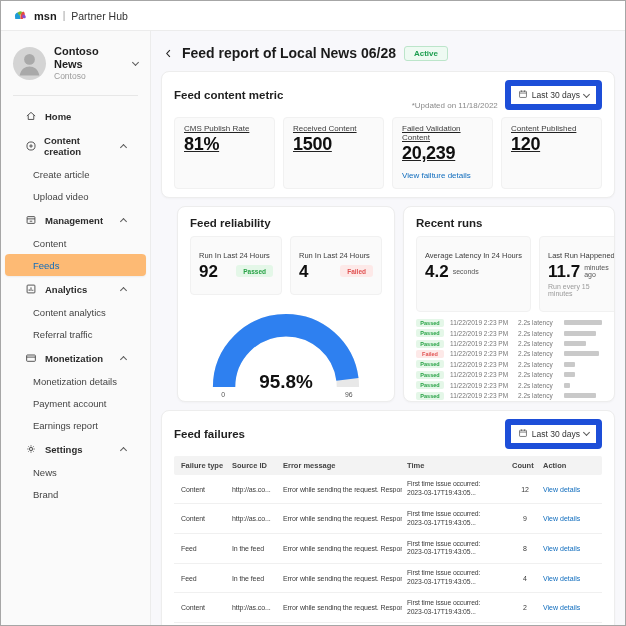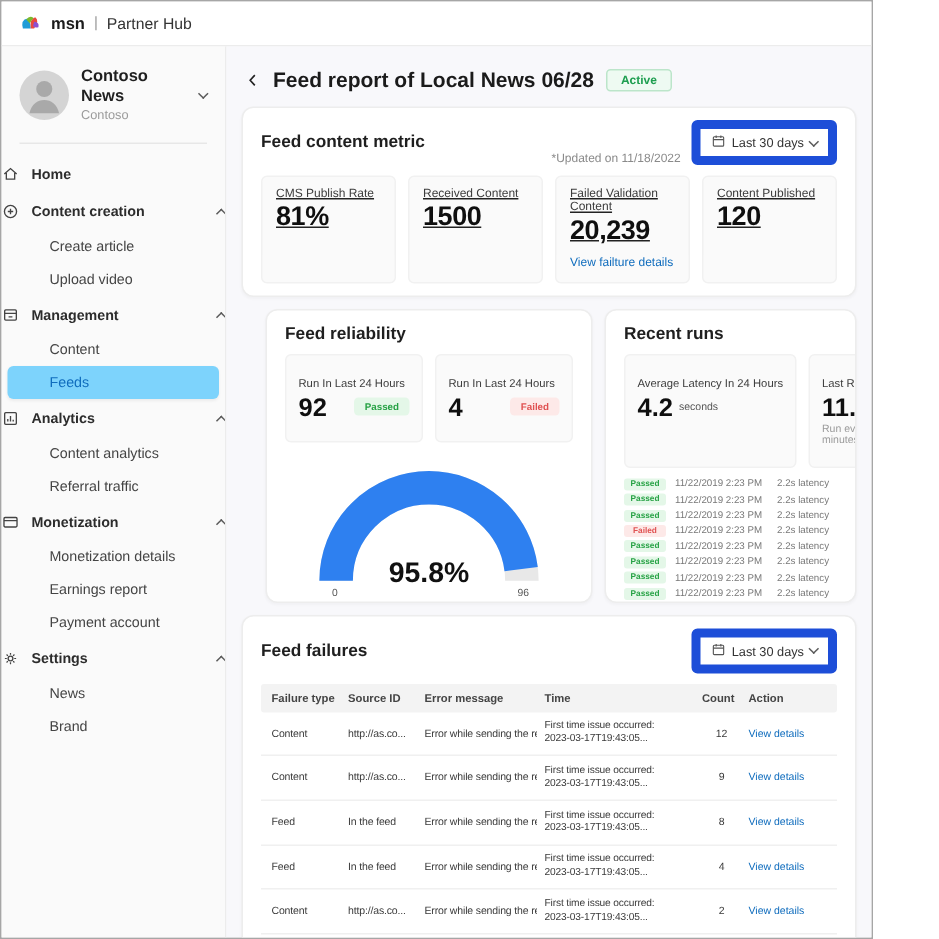--- a/index.html
+++ b/index.html
@@ -1,40 +1,40 @@
 <!DOCTYPE html>
 <html><head>
 <meta charset="utf-8">
 <style>
   * { margin:0; padding:0; box-sizing:border-box; }
   html,body { background:#fff; }
   body { font-family:"Liberation Sans","DejaVu Sans",sans-serif; color:#222; }
-  .screen { width:582px; height:626px; border:1px solid #a6a6a6; background:#fff; display:flex; flex-direction:column; overflow:hidden; }
+  .screen { width:626px; height:626px; border:1px solid #a6a6a6; background:#fff; display:flex; flex-direction:column; overflow:hidden; }
 
   
   .topbar { flex:0 0 30px; display:flex; align-items:center; gap:4px; padding:0 12px; border-bottom:1px solid #ececec; background:#fff; }
   .logo { display:flex; margin-right:2px; }
   .brand { font-size:11px; font-weight:700; color:#1b1b1b; }
   .sep { font-size:10px; color:#999; margin:0 2px; }
   .app { font-size:10.5px; color:#333; }
 
   .body { flex:1; display:flex; min-height:0; }
 
   
   .sidebar { flex:0 0 150px; width:150px; background:#fafafa; border-right:1px solid #ececec; padding-top:12px; overflow:hidden; }
   .profile { display:flex; align-items:center; gap:8px; padding:2px 12px; cursor:pointer; }
   .avatar { width:33px; height:33px; border-radius:50%; background:#d4d4d4; overflow:hidden; display:flex; align-items:center; justify-content:center; flex:0 0 33px; }
   .profile-name { font-size:11px; font-weight:700; color:#1f1f1f; line-height:1.2; }
   .profile-org { font-size:8.5px; color:#9a9a9a; }
   .profile .chev { margin-left:auto; }
   .divider { height:1px; background:#e7e7e7; margin:12px 12px 8px; }
-  .nav-item { display:flex; align-items:center; gap:7px; padding:6px 0; font-size:9.5px; color:#2c2c2c; cursor:pointer; }
+  .nav-item { display:flex; align-items:center; gap:7px; padding:6px 24px; font-size:9.5px; color:#2c2c2c; cursor:pointer; }
   .nav-item.section { font-weight:700; margin-top:1px; }
   .nav-item.child { padding:5.5px 12px 5.5px 32px; font-weight:400; color:#444; }
-  .nav-item.selected { background:#7dd3fc; color:#0f6cbd; border-radius:4px; margin:0 4px; padding-left:28px; box-shadow:0 1px 2px rgba(0,0,0,0.06); }
+  .nav-item.selected { background:#fdba74; color:#0f6cbd; border-radius:4px; margin:0 4px; padding-left:28px; box-shadow:0 1px 2px rgba(0,0,0,0.06); }
   .nav-icon { width:13px; display:flex; align-items:center; }
   .nav-item .chev { margin-left:auto; }
 
   
   .chev { width:5px; height:5px; border-right:1.2px solid #5a5a5a; border-bottom:1.2px solid #5a5a5a; display:inline-block; flex:0 0 auto; }
   .chev.down { transform:rotate(45deg); margin-top:-2px; }
   .chev.up { transform:rotate(-135deg); margin-top:3px; }
 
   
   .main { flex:1; background:#f8f8fb; padding:10px 10px 0; overflow:hidden; }
@@ -192,24 +192,24 @@
                 <path d="M2.2 6.8h11.6" stroke="#444" stroke-width="1.2"></path>
               </svg>
             </span>
             <span class="nav-label">Monetization</span>
             <span class="chev up"></span>
           </div>
           <div class="nav-item child">
             <span class="nav-label">Monetization details</span>
           </div>
           <div class="nav-item child">
+            <span class="nav-label">Payment account</span>
+          </div>
+          <div class="nav-item child">
             <span class="nav-label">Earnings report</span>
-          </div>
-          <div class="nav-item child">
-            <span class="nav-label">Payment account</span>
           </div>
           <div class="nav-item section">
             <span class="nav-icon">
               <svg width="12" height="12" viewBox="0 0 16 16">
                 <circle cx="8" cy="8" r="2.1" stroke="#444" stroke-width="1.2" fill="none"></circle>
                 <path d="M8 3v1.7 M8 11.3V13 M3 8h1.7 M11.3 8H13 M4.5 4.5l1.2 1.2 M10.3 10.3l1.2 1.2 M11.5 4.5l-1.2 1.2 M5.7 10.3l-1.2 1.2" stroke="#444" stroke-width="1.1"></path>
               </svg>
             </span>
             <span class="nav-label">Settings</span>
             <span class="chev up"></span>

